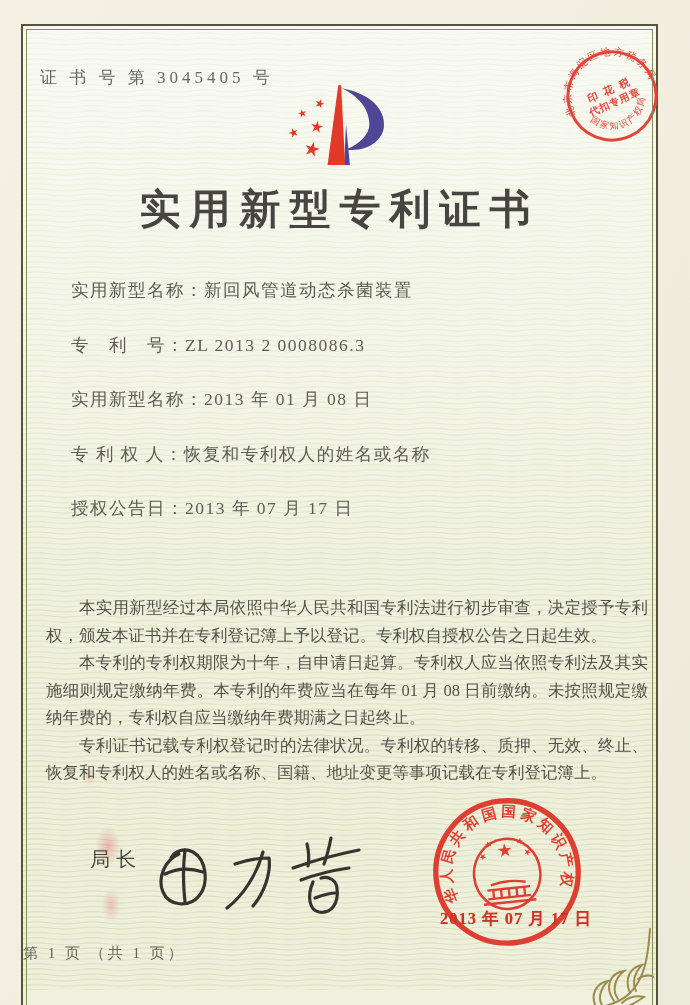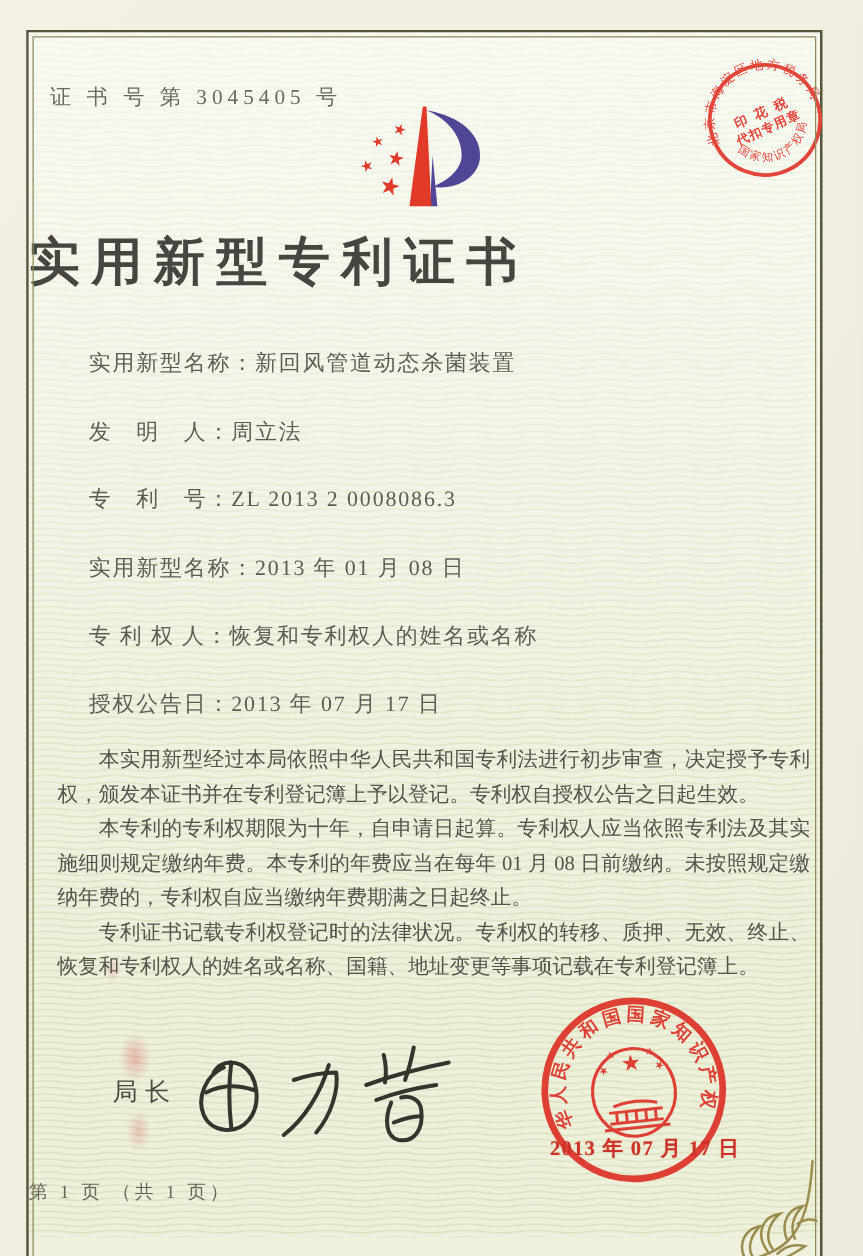--- a/index.html
+++ b/index.html
@@ -26,35 +26,35 @@
     background:linear-gradient(180deg,rgba(255,255,255,.62) 0%,rgba(255,255,255,.40) 30%,rgba(255,255,255,.12) 55%,rgba(255,255,255,0) 75%);
   }
   .content{position:absolute;inset:0;z-index:2;color:#55544c;}
   .cert-number{
     position:absolute;left:17px;top:40px;
     font-size:17px;letter-spacing:4px;color:#6a6961;
   }
   .logo{position:absolute;left:256px;top:56px;width:136px;height:94px;}
   .title{
     position:absolute;left:0;top:156px;width:100%;
-    text-align:left;font-size:41px;font-weight:bold;
+    text-align:center;font-size:41px;font-weight:bold;
     letter-spacing:9px;color:#474540;
   }
   .fields{position:absolute;left:36px;top:252px;width:570px;}
   .field{height:54.5px;font-size:17.5px;letter-spacing:1.5px;color:#5e5d55;white-space:nowrap;margin-left:12px;}
   .field .lbl{color:#5e5d55;}
   .field .val{color:#5e5d55;}
   .paras{
     position:absolute;left:23px;top:568px;width:602px;
     font-size:16.5px;line-height:27.5px;color:#54534b;
     text-align:justify;
   }
   .paras p{margin:0;text-indent:2em;}
   .sig-row{position:absolute;left:0;top:790px;width:420px;height:120px;}
-  .sig-role{position:absolute;left:67px;top:44px;font-size:20px;letter-spacing:6px;color:#4c4b43;}
+  .sig-role{position:absolute;left:67px;top:30px;font-size:20px;letter-spacing:6px;color:#4c4b43;}
   .sig-svg{position:absolute;left:108px;top:0px;}
   .main-seal{position:absolute;left:406px;top:766px;width:156px;height:156px;}
   .seal-date{
     position:absolute;left:408px;top:882px;width:170px;text-align:center;
     color:#cc3326;font-size:16.5px;letter-spacing:1px;font-weight:bold;
     text-shadow:0 0 1px rgba(204,51,38,.4);
   }
   .tax-stamp{position:absolute;left:539px;top:18px;width:100px;height:104px;}
   .footer{
     position:absolute;left:0;top:918px;width:100%;
@@ -107,21 +107,20 @@
           <use href="#star" transform="translate(39,45) rotate(10) scale(6.5)" fill="#e23a28"></use>
           <use href="#star" transform="translate(15,51) rotate(-20) scale(5)" fill="#e23a28"></use>
           <use href="#star" transform="translate(34,68) rotate(14) scale(8)" fill="#e23a28"></use>
         </svg>
       </div>
 
       <div class="title">实用新型专利证书</div>
 
       <div class="fields">
         <div class="field"><span class="lbl">实用新型名称：</span><span class="val">新回风管道动态杀菌装置</span></div>
-        <div class="field"><span class="lbl">发　明　人：</span><span class="val">周立法</span></div>
         <div class="field"><span class="lbl">专　利　号：</span><span class="val">ZL 2013 2 0008086.3</span></div>
         <div class="field"><span class="lbl">实用新型名称：</span><span class="val">2013 年 01 月 08 日</span></div>
         <div class="field"><span class="lbl">专 利 权 人：</span><span class="val">恢复和专利权人的姓名或名称</span></div>
         <div class="field"><span class="lbl">授权公告日：</span><span class="val">2013 年 07 月 17 日</span></div>
       </div>
 
       <div class="paras">
         <p>本实用新型经过本局依照中华人民共和国专利法进行初步审查，决定授予专利权，颁发本证书并在专利登记簿上予以登记。专利权自授权公告之日起生效。</p>
         <p>本专利的专利权期限为十年，自申请日起算。专利权人应当依照专利法及其实施细则规定缴纳年费。本专利的年费应当在每年 01 月 08 日前缴纳。未按照规定缴纳年费的，专利权自应当缴纳年费期满之日起终止。</p>
         <p>专利证书记载专利权登记时的法律状况。专利权的转移、质押、无效、终止、恢复和专利权人的姓名或名称、国籍、地址变更等事项记载在专利登记簿上。</p>

